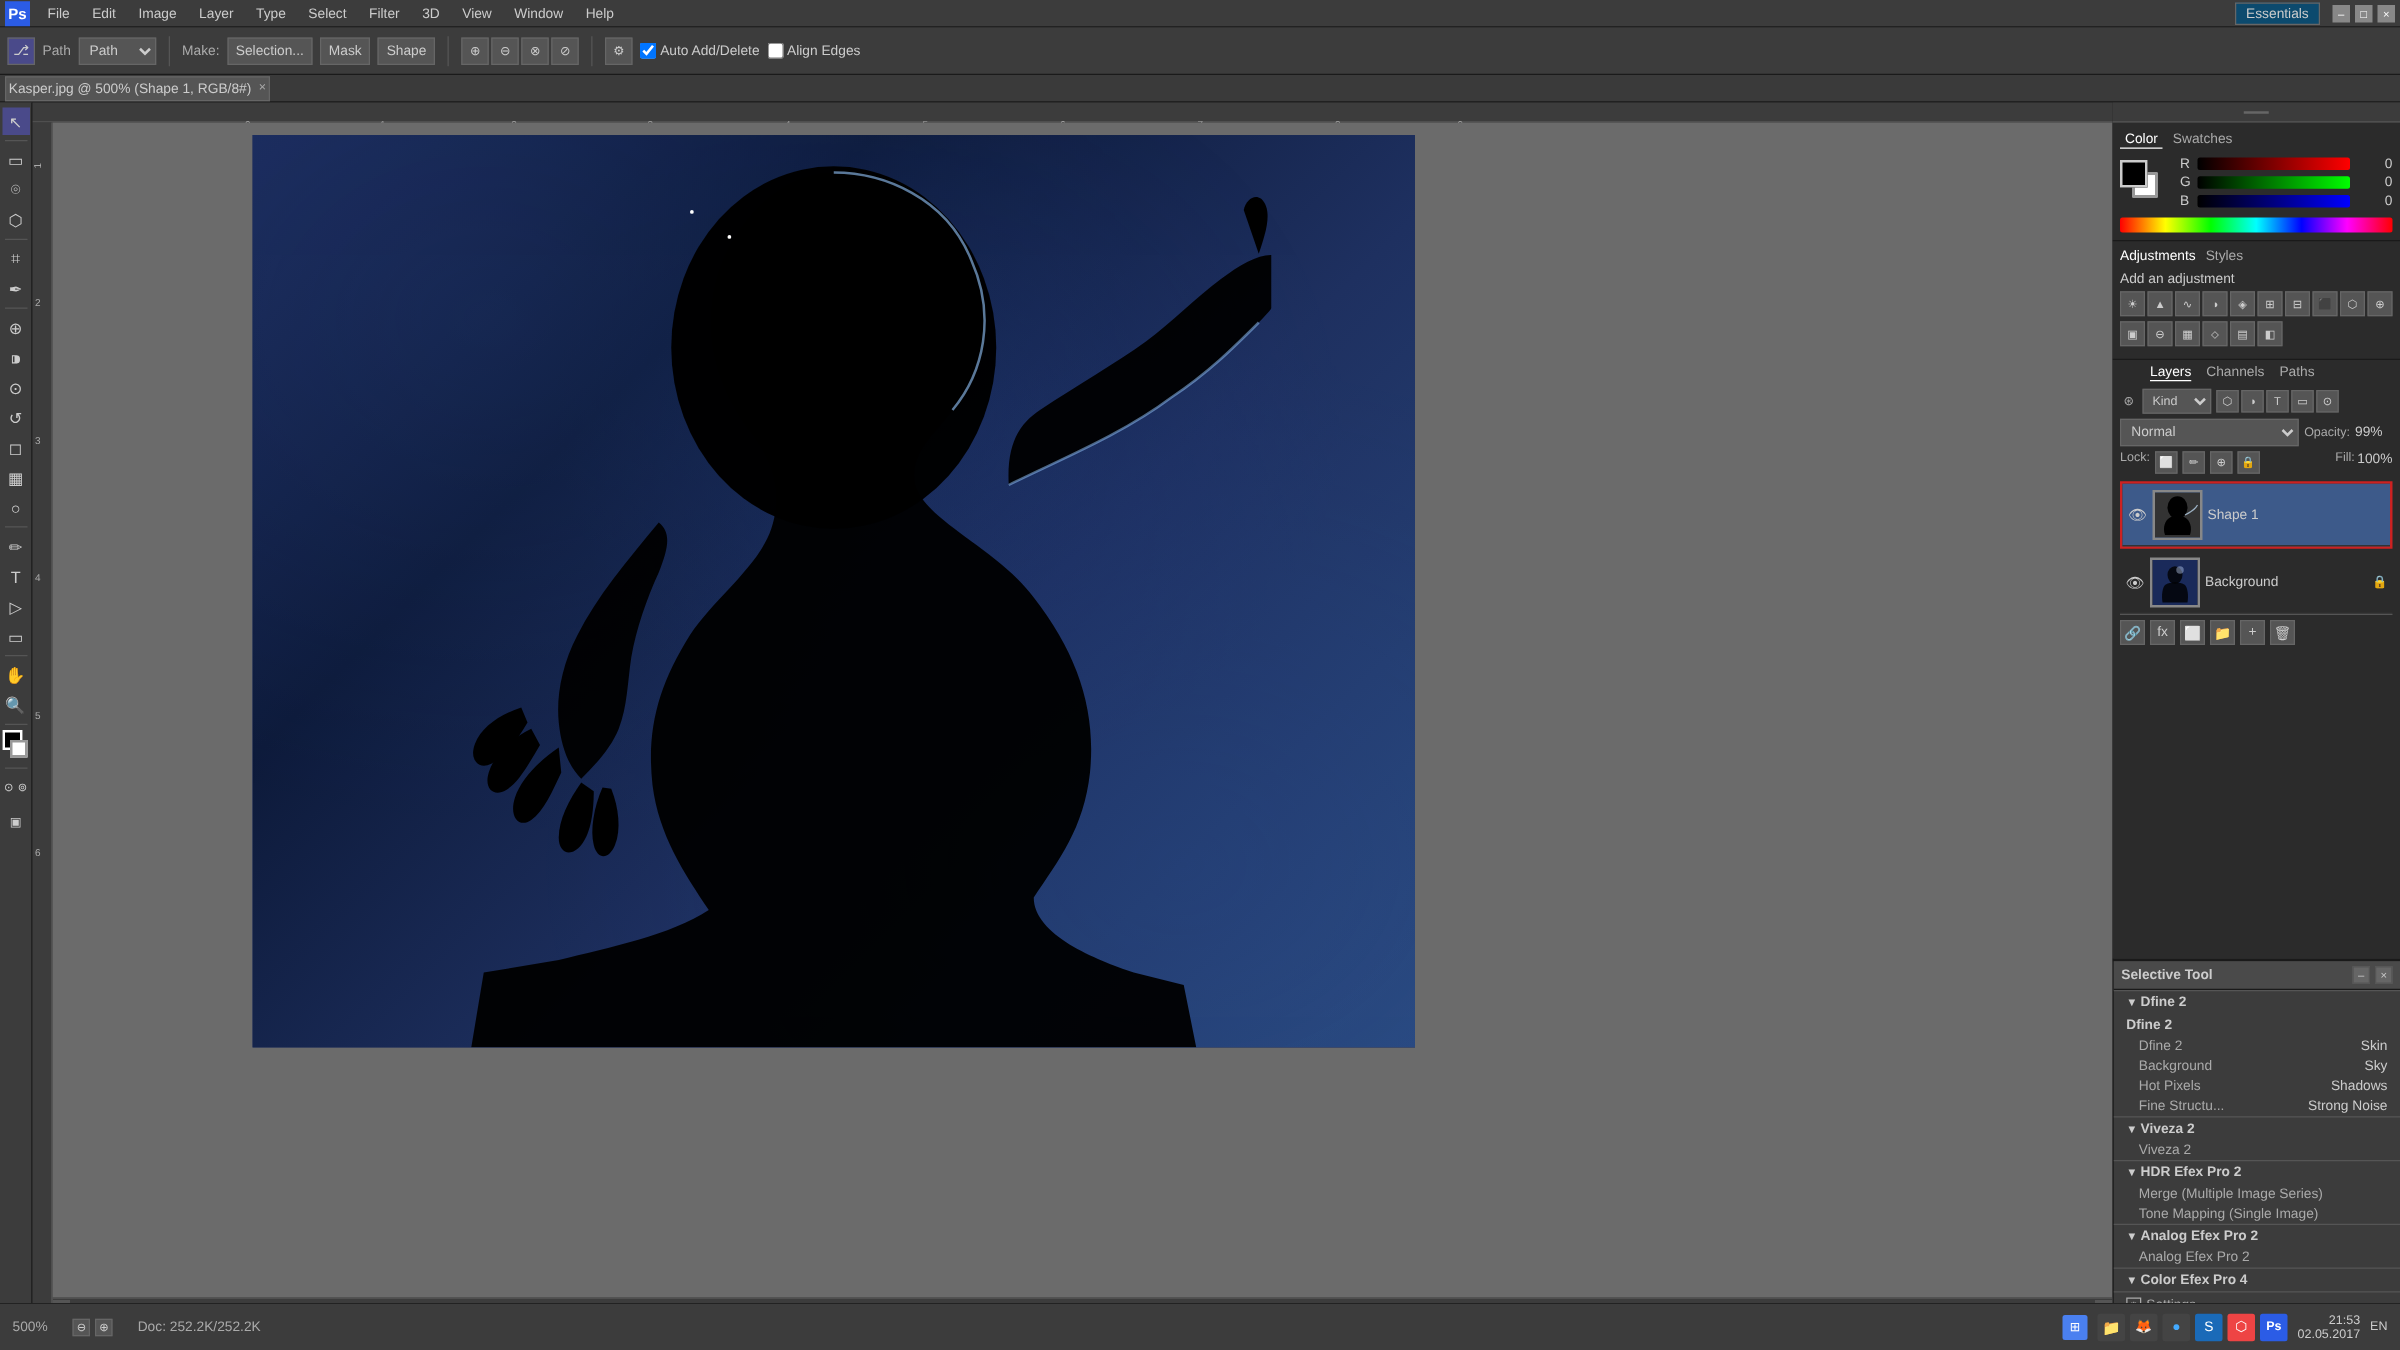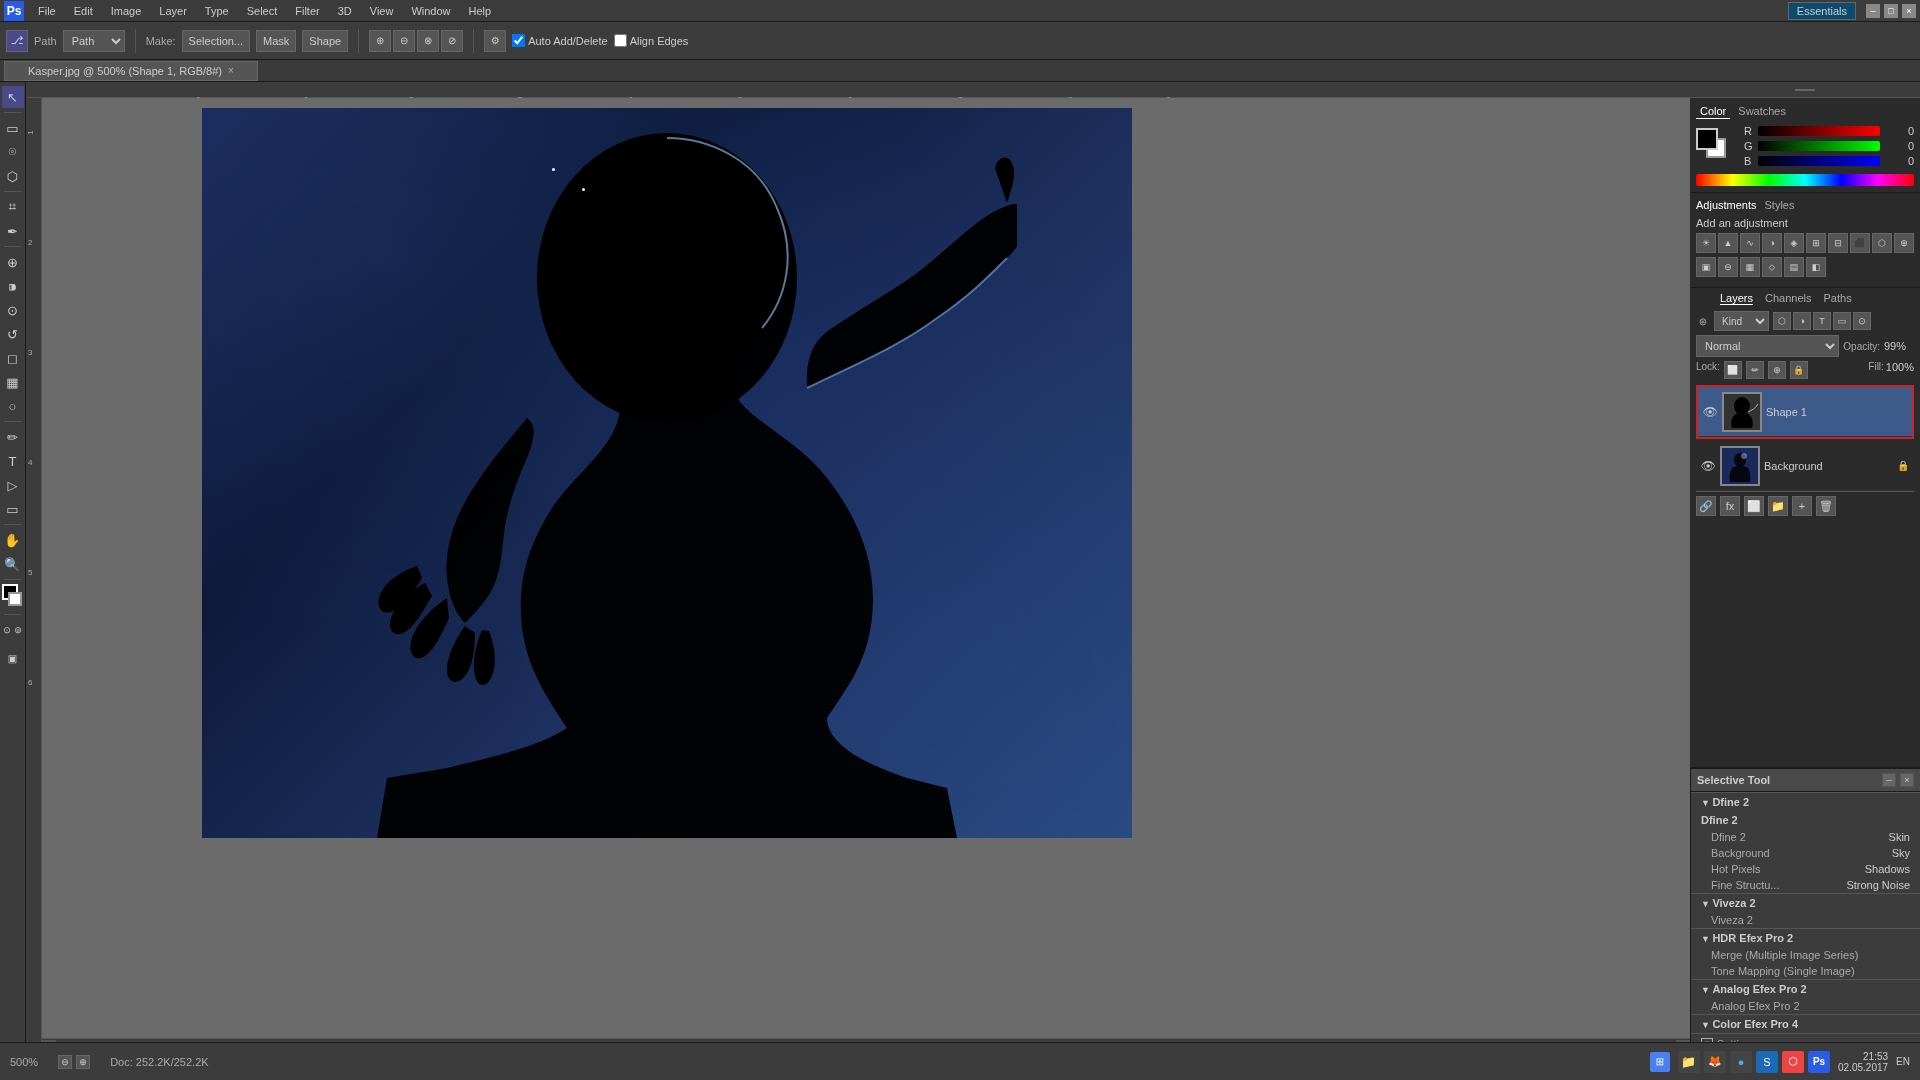--- a/index.html
+++ b/index.html
@@ -12,21 +12,21 @@
     
     #toolbar-top { width: 100%; height: 38px; background: #3c3c3c; display: flex; align-items: center; padding: 0 6px; gap: 6px; border-bottom: 1px solid #1a1a1a; }
     .tb-label { color: #aaa; font-size: 11px; }
     .tb-dropdown { background: #555; border: 1px solid #666; color: #ccc; font-size: 11px; padding: 2px 4px; height: 22px; cursor: pointer; }
     .tb-btn { background: #555; border: 1px solid #666; color: #ccc; font-size: 11px; padding: 2px 6px; height: 22px; cursor: pointer; }
     .tb-checkbox-label { display: flex; align-items: flex-end; gap: 3px; color: #ccc; font-size: 11px; cursor: pointer; }
     .tb-sep { width: 1px; height: 24px; background: #555; margin: 0 4px; }
 
     
     #tab-bar { height: 22px; background: #3a3a3a; display: flex; align-items: center; padding: 0 4px; border-bottom: 1px solid #1a1a1a; }
-    .tab { background: #555; border: 1px solid #666; color: #ccc; font-size: 11px; padding: 2px 23px; height: 20px; display: flex; align-items: center; gap: 6px; cursor: pointer; }
+    .tab { background: #555; border: 1px solid #666; color: #ccc; font-size: 11px; padding: 2px 2px; height: 20px; display: flex; align-items: center; gap: 6px; cursor: pointer; }
     .tab-close { color: #aaa; font-size: 10px; cursor: pointer; }
 
     
     #main { display: flex; width: 100%; height: calc(1080px - 22px - 38px - 22px - 26px); }
 
     
     #left-tools { width: 26px; background: #3c3c3c; border-right: 1px solid #1a1a1a; display: flex; flex-direction: column; align-items: center; padding: 4px 0; gap: 2px; }
     .tool-btn { width: 22px; height: 22px; background: transparent; border: none; color: #ccc; font-size: 13px; cursor: pointer; display: flex; align-items: center; justify-content: center; }
     .tool-btn.active { background: #4a4a8a; }
     .tool-sep { width: 18px; height: 1px; background: #555; margin: 2px 0; }

